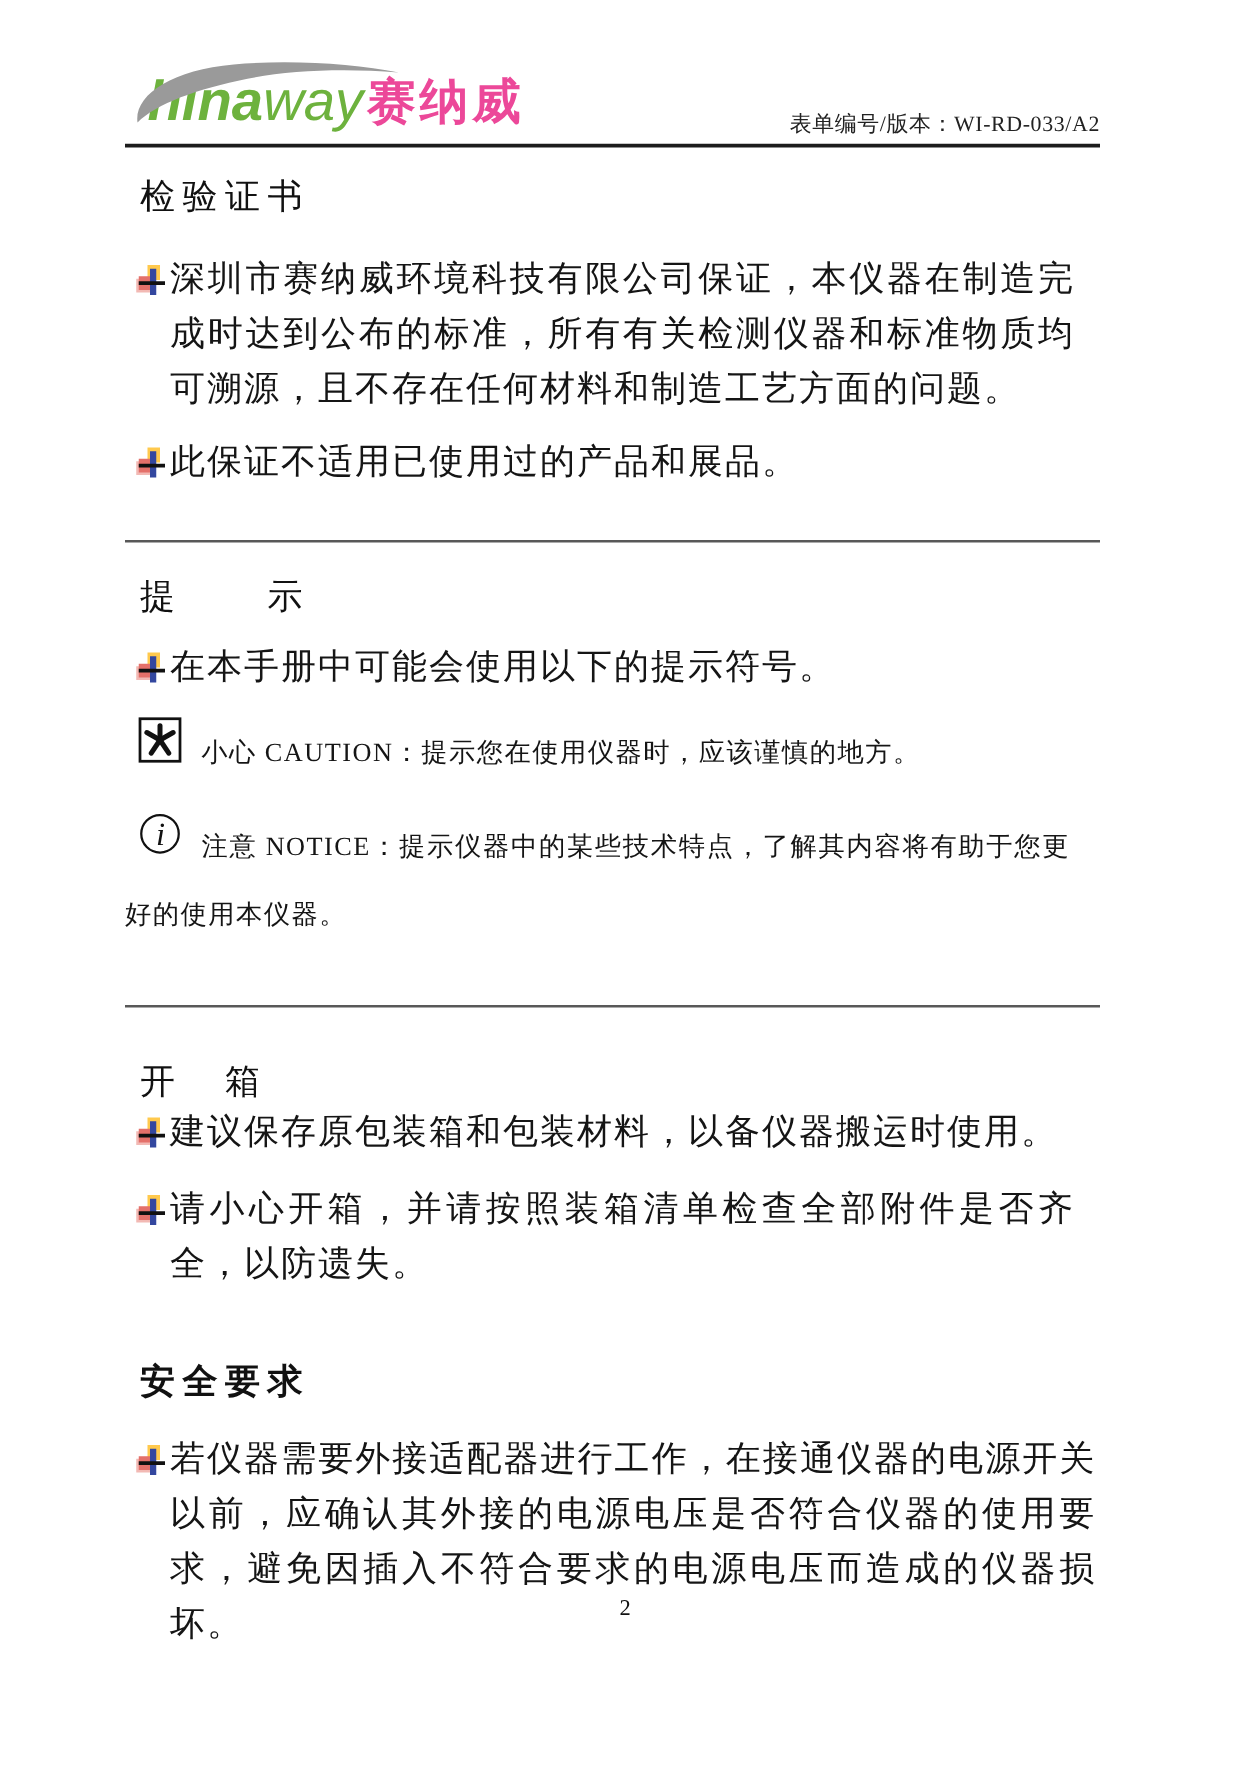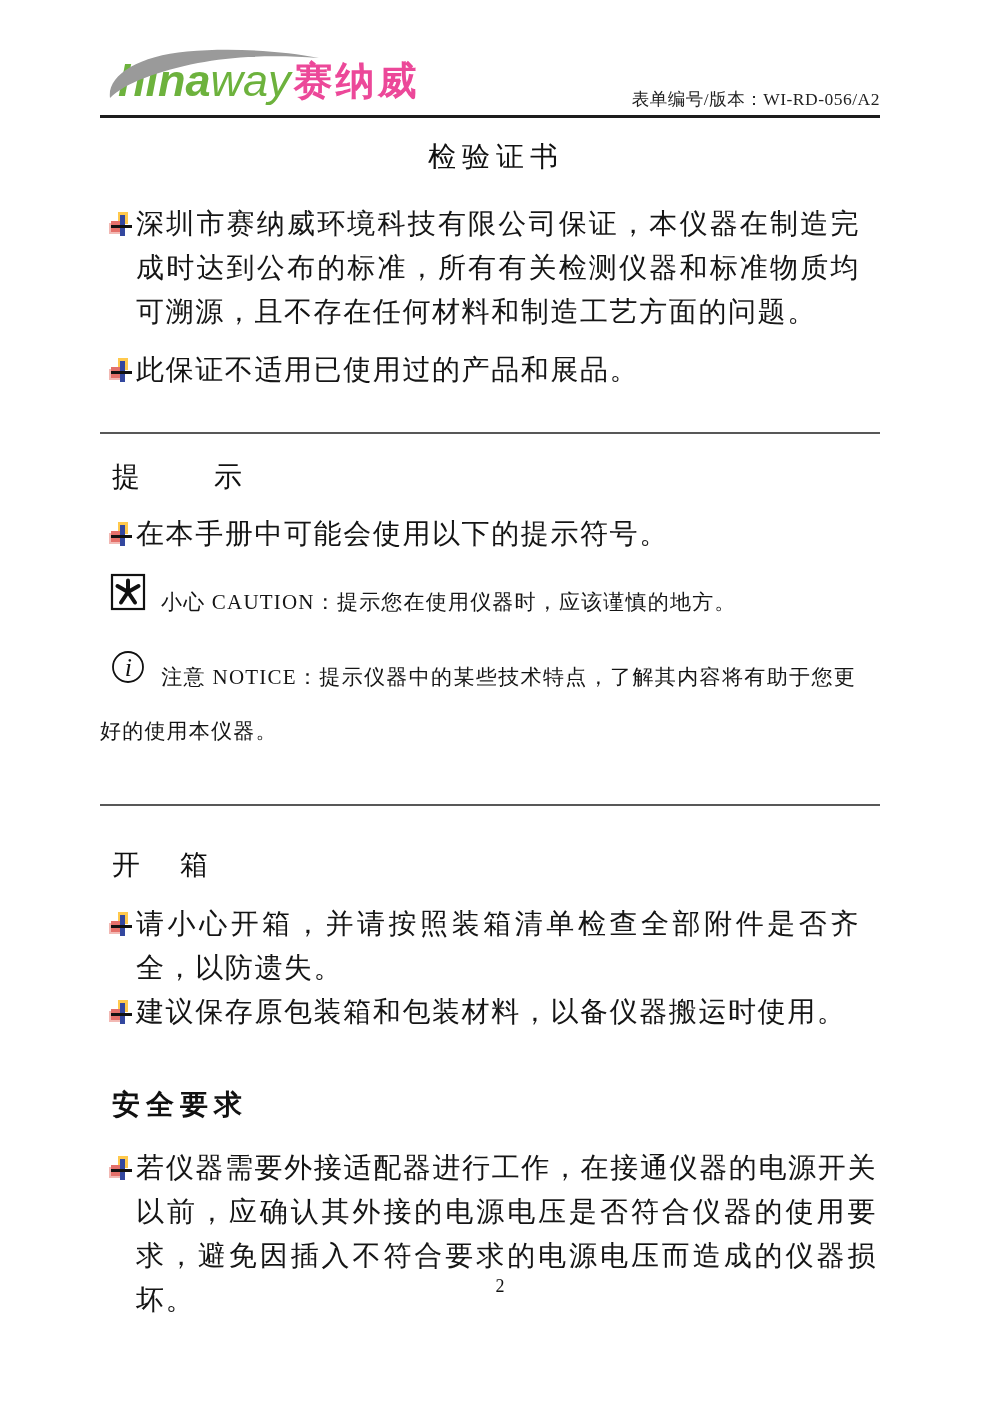--- a/index.html
+++ b/index.html
@@ -17,21 +17,21 @@
   .logo-swoosh { position:absolute; left:2px; top:-2px; width:222px; height:52px; z-index:2; pointer-events:none; }
   .logo-latin { font-family:"Liberation Sans","DejaVu Sans",sans-serif; font-style:italic; font-size:45px; line-height:1; color:#6db23d; letter-spacing:0px; position:relative; z-index:1; top:8px; }
   .logo-latin .bold { font-weight:700; }
   .logo-latin .light { font-weight:400; }
   .logo-cn { font-size:39px; line-height:1; font-weight:700; color:#ec4899; margin-left:3px; position:relative; top:6px; letter-spacing:3px; }
   .form-info { font-size:17.5px; color:#222; padding-bottom:1px; letter-spacing:0.5px; }
   .hdr-rule { height:3px; background:#1c1c1c; margin-top:3px; }
 
   
   .sec-title { font-weight:400; font-size:28px; letter-spacing:6px; margin-left:12px; color:#111; }
-  .t1 { margin-top:20px;text-align:center; }
+  .t1 { margin-top:20px; }
   .t2 { margin-top:24px; }
   .t3 { margin-top:40px; }
   .t4 { margin-top:52px;font-weight:bold; }
 
   
   .b-item {
     position:relative; padding-left:36px; margin-right:20px;
     font-size:28px; letter-spacing:1.6px; line-height:44px;
     text-align:justify; color:#151515;
   }
@@ -71,21 +71,21 @@
 <div class="page">
 
   <div class="hdr">
     <div class="logo">
       <svg class="logo-swoosh" viewBox="0 0 220 52">
         <path d="M7,50 C4,28 34,8 84,3.5 C130,-0.5 180,3 216,10 C170,6.5 128,8.5 95,15 C55,23 22,35 7,50 Z" fill="#9a9a9a"></path>
       </svg>
       <span class="logo-latin"><span class="bold">hina</span><span class="light">way</span></span>
       <span class="logo-cn">赛纳威</span>
     </div>
-    <div class="form-info">表单编号/版本：WI-RD-056/A2</div>
+    <div class="form-info">表单编号/版本：WI-RD-033/A2</div>
   </div>
   <div class="hdr-rule"></div>
 
   <h2 class="sec-title t1">检验证书</h2>
 
   <p class="b-item p1">
     <span class="mark">
         <i class="m-yellow"></i>
         <i class="m-red"></i>
         <i class="m-blue"></i>
@@ -140,38 +140,38 @@
         <circle cx="18" cy="17" r="15" fill="none" stroke="#111" stroke-width="1.8"></circle>
         <text x="19" y="26" font-size="26" font-style="italic" font-family="serif" text-anchor="middle" fill="#111">i</text>
       </svg>
     </span><span>注意 NOTICE：提示仪器中的某些技术特点，了解其内容将有助于您更好的使用本仪器。</span>
   </div>
 
   <hr class="div-rule d2">
 
   <h2 class="sec-title t3">开　箱</h2>
 
+  <p class="b-item p5">
+    <span class="mark">
+        <i class="m-yellow"></i>
+        <i class="m-red"></i>
+        <i class="m-blue"></i>
+        <i class="m-h"></i>
+      </span>
+    <span>建议保存原包装箱和包装材料，以备仪器搬运时使用。</span>
+  </p>
+
   <p class="b-item p4">
     <span class="mark">
         <i class="m-yellow"></i>
         <i class="m-red"></i>
         <i class="m-blue"></i>
         <i class="m-h"></i>
       </span>
     <span>请小心开箱，并请按照装箱清单检查全部附件是否齐全，以防遗失。</span>
-  </p>
-
-  <p class="b-item p5">
-    <span class="mark">
-        <i class="m-yellow"></i>
-        <i class="m-red"></i>
-        <i class="m-blue"></i>
-        <i class="m-h"></i>
-      </span>
-    <span>建议保存原包装箱和包装材料，以备仪器搬运时使用。</span>
   </p>
 
   <h2 class="sec-title t4">安全要求</h2>
 
   <p class="b-item p6">
     <span class="mark">
         <i class="m-yellow"></i>
         <i class="m-red"></i>
         <i class="m-blue"></i>
         <i class="m-h"></i>

